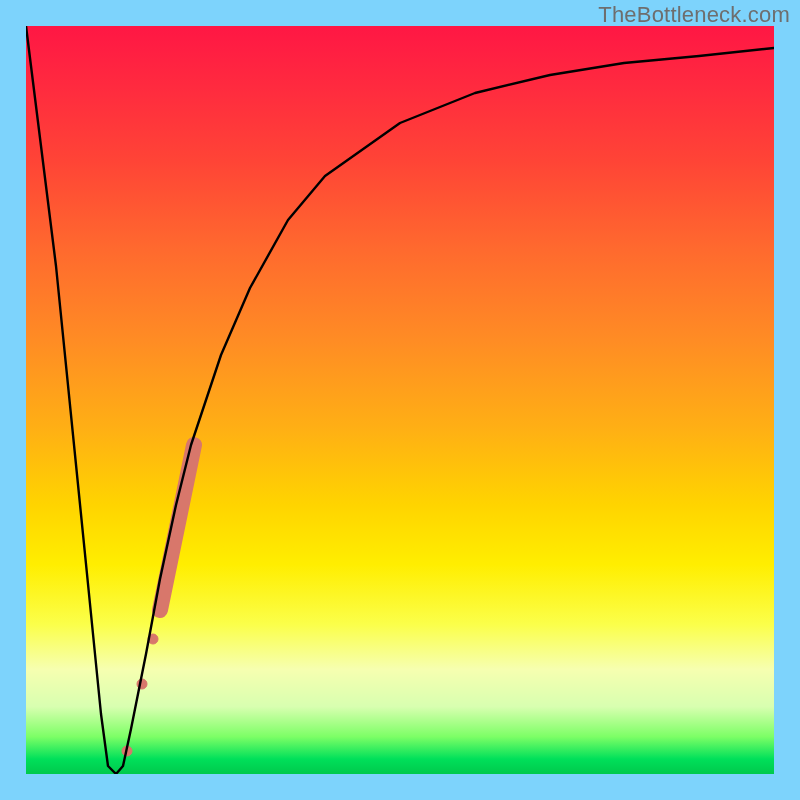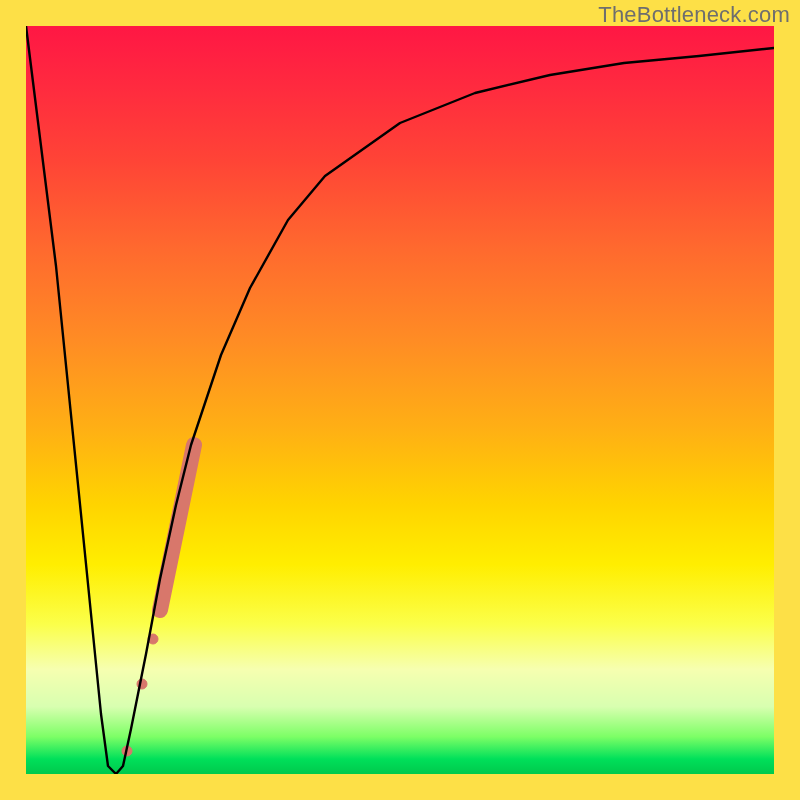--- a/index.html
+++ b/index.html
@@ -7,21 +7,21 @@
     padding: 0;
     width: 800px;
     height: 800px;
     overflow: hidden;
     background: #000;
     font-family: Arial, Helvetica, sans-serif;
   }
   .frame {
     position: absolute;
     inset: 0;
-    background: #fde047;
+    background: #7dd3fc;
   }
   .plot {
     position: absolute;
     left: 26px;
     top: 26px;
     width: 748px;
     height: 748px;
     
     background: linear-gradient(
       to bottom,

